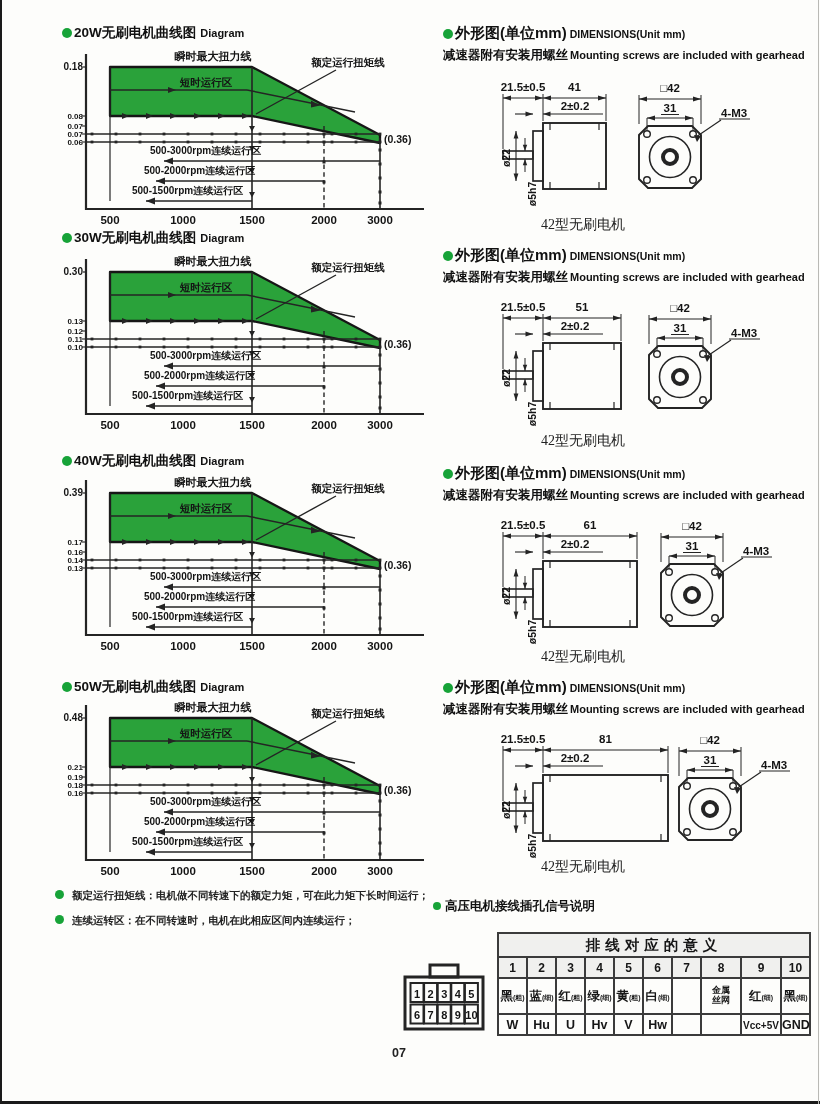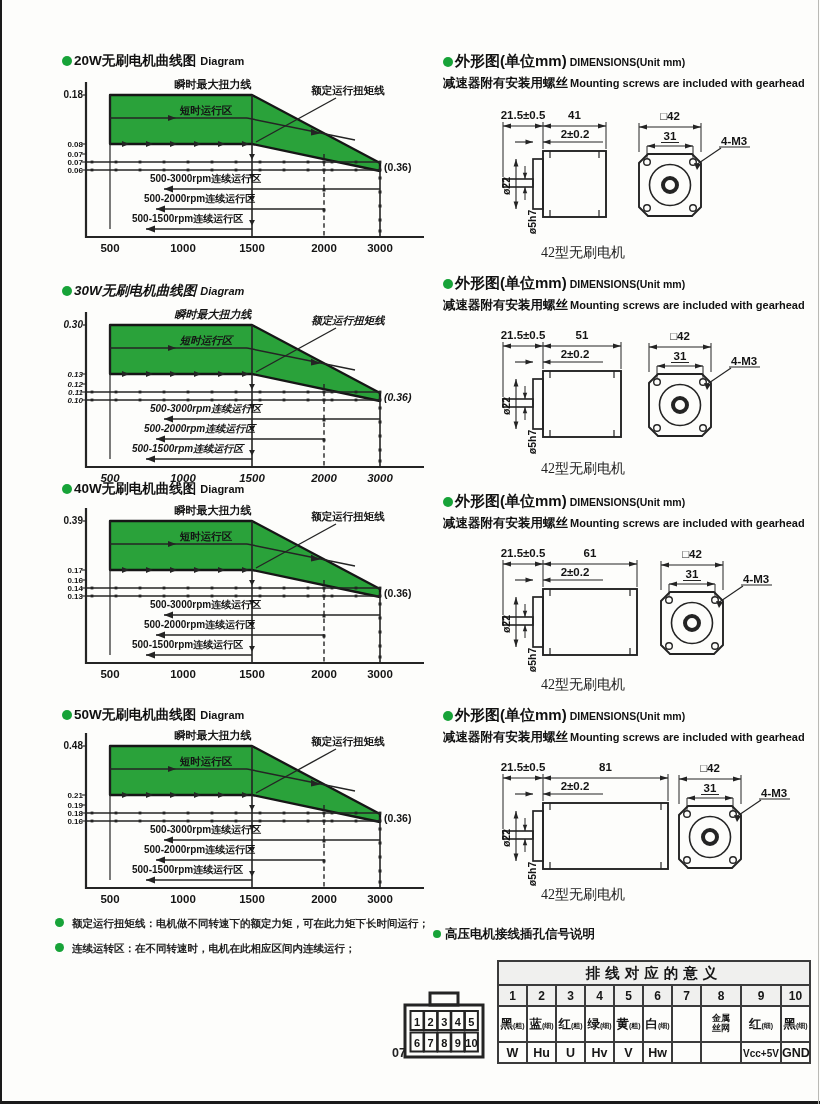--- a/index.html
+++ b/index.html
@@ -1,20 +1,20 @@
 <!DOCTYPE html>
 <html><head>
 <meta charset="utf-8">
 <style>
   html,body{margin:0;padding:0;}
   body{width:820px;height:1104px;position:relative;background:#fdfdfb;
        font-family:"Liberation Sans",sans-serif;color:#1c1c1c;overflow:hidden;}
   .abs{position:absolute;}
   .edge{position:absolute;background:#1a1a1a;}
-  .block{position:absolute;margin-top:28px;}
+  .block{position:absolute;}
   .chart-title{position:absolute;font-weight:bold;font-size:13.5px;white-space:nowrap;color:#111;}
   .chart-title .en{font-size:11px;margin-left:4px;}
   .dot{display:inline-block;width:10px;height:10px;border-radius:50%;background:#17a338;margin-right:2px;vertical-align:-1px;}
   .sdot{display:inline-block;width:9px;height:9px;border-radius:50%;background:#17a338;margin-right:4px;vertical-align:0px;}
   .chart-svg,.dim-svg{position:absolute;}
   .dim-header{position:absolute;white-space:nowrap;font-weight:bold;color:#111;}
   .dim-header .zh{font-size:15px;}
   .dim-header .en{font-size:10.5px;margin-left:3px;}
   .dim-sub{position:absolute;white-space:nowrap;font-weight:bold;color:#111;}
   .dim-sub .zh{font-size:12.5px;}
@@ -130,21 +130,21 @@
       <polygon points="114,119 123,115.6 123,122.4" fill="#242424"></polygon>
       <text x="94" y="132" font-size="10" text-anchor="start" font-weight="bold" fill="#141414">500-2000rpm连续运行区</text>
       <line x1="106" y1="139" x2="274" y2="139" stroke="#242424" stroke-width="1.4"></line>
       <polygon points="106,139 115,135.6 115,142.4" fill="#242424"></polygon>
       <text x="82" y="152" font-size="10" text-anchor="start" font-weight="bold" fill="#141414">500-1500rpm连续运行区</text>
       <line x1="96" y1="159" x2="202" y2="159" stroke="#242424" stroke-width="1.4"></line>
       <polygon points="96,159 105,155.6 105,162.4" fill="#242424"></polygon>
     </svg>
 </div>
 
-<div class="block" style="left:50px;top:254px;width:384px;height:212px;font-style:italic;">
+<div class="block" style="left:50px;top:229px;width:384px;height:212px;">
   <div class="chart-title" style="left:12px;top:0;">
     <span class="dot"></span><span>30W无刷电机曲线图</span><span class="en">Diagram</span>
   </div>
   <svg class="chart-svg c-svg" style="left:0;top:18px;" width="384" height="194" viewBox="0 0 384 194">
       <path d="M36 12 L36 167 L374 167" fill="none" stroke="#242424" stroke-width="2.2"></path>
       <text x="60" y="182" font-size="11.5" text-anchor="middle" font-weight="bold" fill="#141414">500</text>
       <text x="133" y="182" font-size="11.5" text-anchor="middle" font-weight="bold" fill="#141414">1000</text>
       <text x="202" y="182" font-size="11.5" text-anchor="middle" font-weight="bold" fill="#141414">1500</text>
       <text x="274" y="182" font-size="11.5" text-anchor="middle" font-weight="bold" fill="#141414">2000</text>
       <text x="330" y="182" font-size="11.5" text-anchor="middle" font-weight="bold" fill="#141414">3000</text>

